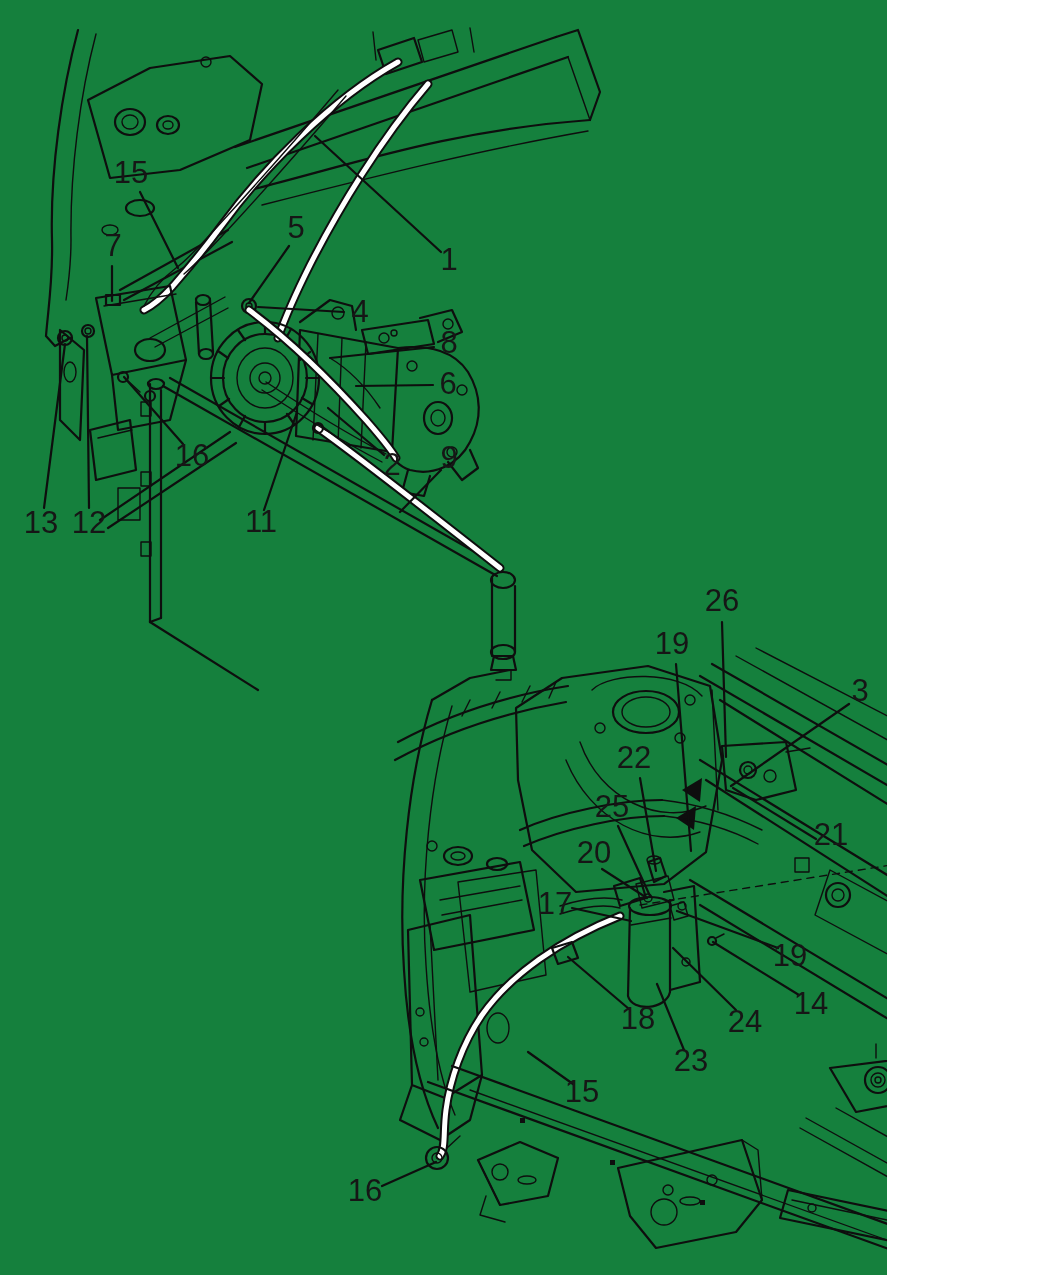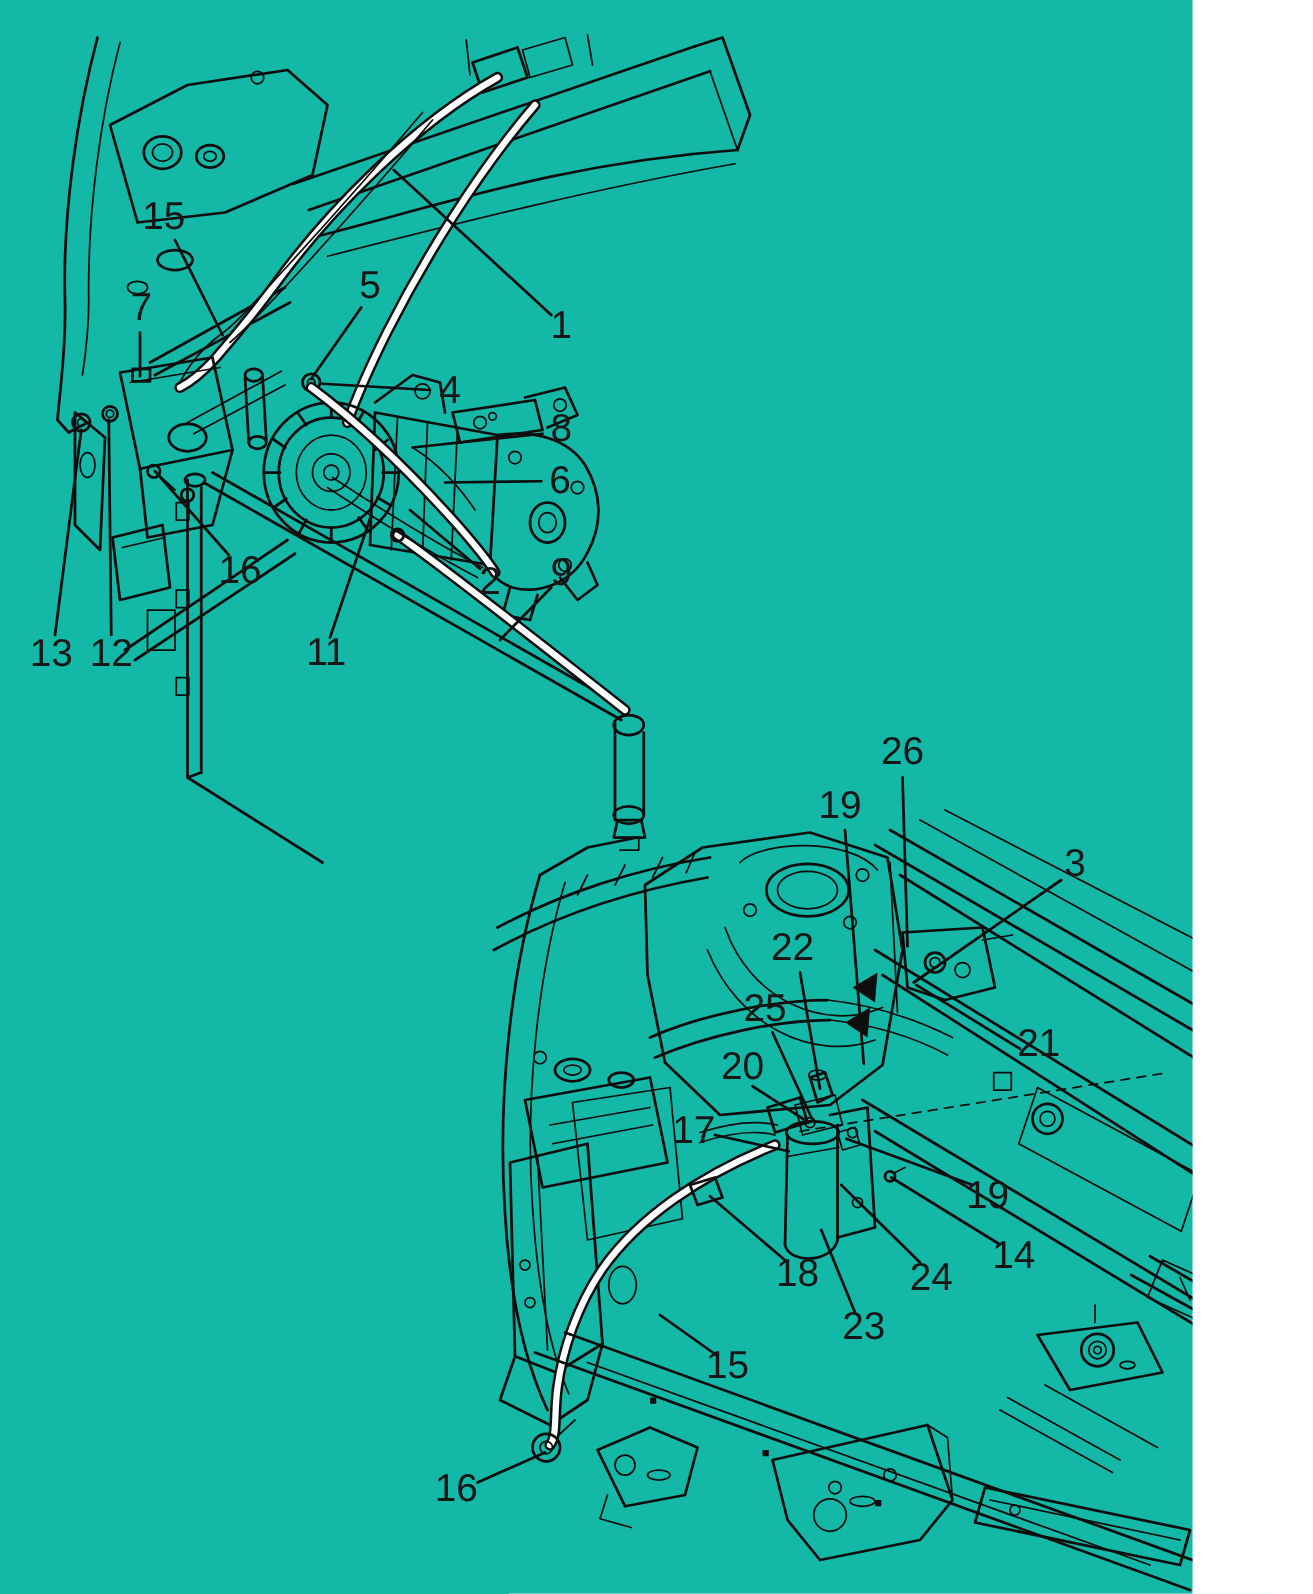--- a/index.html
+++ b/index.html
@@ -1,16 +1,16 @@
 <!DOCTYPE html>
 <html><head>
 <meta charset="utf-8">
 <style>
   html,body{margin:0;padding:0;background:#ffffff;}
-  .stage{position:relative;width:954px;height:1275px;background:#14b8a6;overflow:hidden;
+  .stage{position:relative;width:887px;height:1275px;background:#15803d;overflow:hidden;
          font-family:"Liberation Sans", sans-serif;}
   svg{display:block}
   .art path,.art line,.art polyline,.art ellipse,.art circle,.art rect,.art polygon{
     fill:none;stroke:#0e0e0e;stroke-width:2.2;stroke-linecap:round;stroke-linejoin:round;}
   .art .thin{stroke-width:1.4}
   .art .tube{stroke-width:9}
   .art .tubein{stroke:#ffffff;stroke-width:5}
   .art .fill{fill:#0e0e0e;stroke:none}
   .leader{stroke:#4f4f4f;stroke-width:1.7;fill:none}
   .callout{font-family:"Liberation Sans", sans-serif;font-size:31px;fill:#161616;

